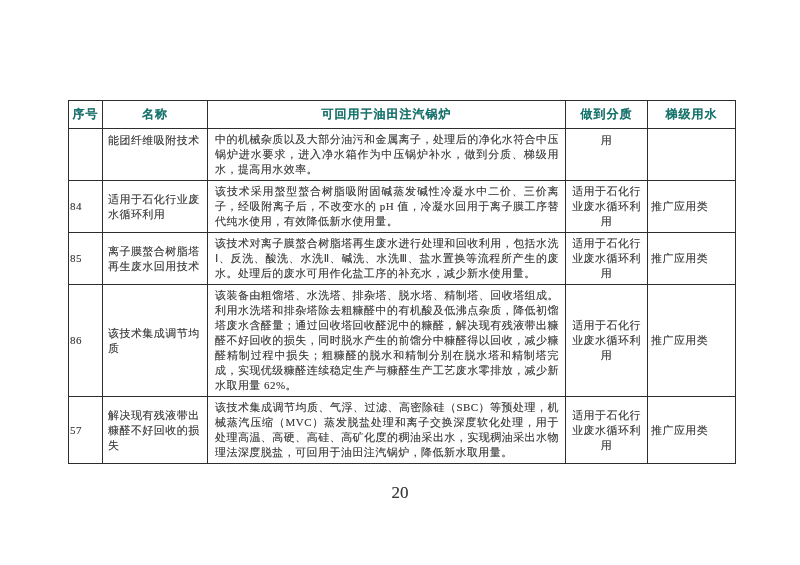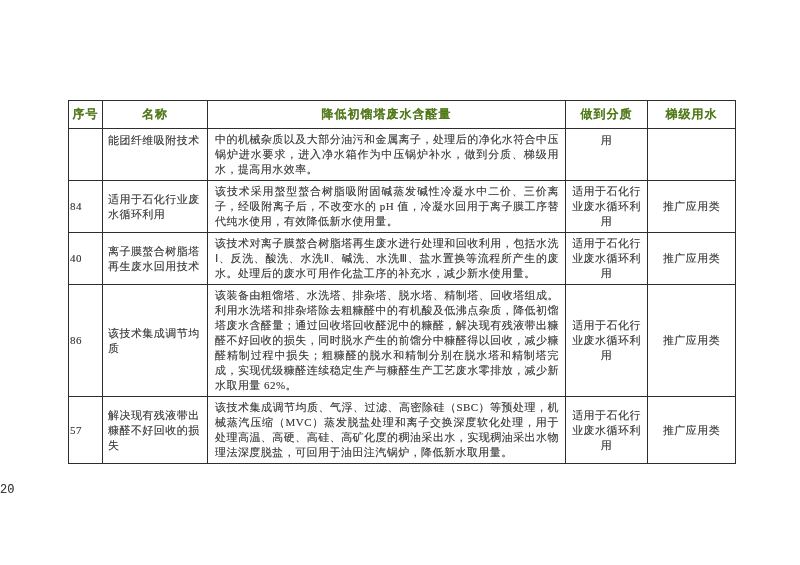--- a/index.html
+++ b/index.html
@@ -21,92 +21,91 @@
     border-collapse: collapse;
     table-layout: fixed;
   }
   table.doc th, table.doc td {
     border: 1px solid #2e2e2e;
     overflow: hidden;
   }
   table.doc th {
     font-size: 12px;
     font-weight: bold;
-    color: #4d7c0f;
+    color: #0f766e;
     text-align: center;
     vertical-align: middle;
     height: 25px;
     letter-spacing: 1px;
     padding: 1px 0;
   }
   table.doc td {
     font-size: 11px;
     line-height: 15px;
     letter-spacing: 0.45px;
   }
   td.no   { text-align: left; vertical-align: middle; font-size: 11.5px; letter-spacing: 0; }
   td.name { text-align: left;  vertical-align: middle; padding: 2px 3px 2px 5px; margin-left: 8px; }
   td.tech { text-align: justify; text-justify: inter-character; vertical-align: top; padding: 3px 6px 3px 7px; }
   td.scope{ text-align: center; vertical-align: middle; padding: 2px 3px; }
-  td.stage{ text-align: center; vertical-align: middle; letter-spacing: 1px; padding: 6px 3px; font-family: Liberation Serif, serif; }
+  td.stage{ vertical-align: middle; letter-spacing: 1px; padding: 6px 3px; font-family: Liberation Serif, serif; }
   tr.cont td.name  { vertical-align: top; padding-top: 4px; }
   tr.cont td.scope { vertical-align: top; padding-top: 4px; }
   tr.cont { height: 51px; }
   tr.r84  { height: 46px; }
   tr.r85  { height: 46px; }
   tr.r86  { height: 108px; }
   tr.r87  { height: 54px; }
   .pageno {
     position: absolute;
     left: 0;
     right: 0;
     top: 483px;
-    text-align: left;
-    font-size: 12px;
+    text-align: center;
+    font-size: 17px;
     color: #3a3a3a;
-    font-family: Liberation Mono, monospace;
   }
 </style>
 </head>
 <body>
 
 <div class="page">
 
   <table class="doc">
     <colgroup>
       <col style="width:34px">
       <col style="width:105px">
       <col style="width:358px">
       <col style="width:82px">
       <col style="width:88px">
     </colgroup>
     <tbody>
         <tr>
       <th>序号</th>
       <th>名称</th>
-      <th>降低初馏塔废水含醛量</th>
+      <th>可回用于油田注汽锅炉</th>
       <th>做到分质</th>
       <th>梯级用水</th>
     </tr>
     <tr class="cont">
       <td class="no"></td>
       <td class="name">能团纤维吸附技术</td>
       <td class="tech">中的机械杂质以及大部分油污和金属离子，处理后的净化水符合中压锅炉进水要求，进入净水箱作为中压锅炉补水，做到分质、梯级用水，提高用水效率。</td>
       <td class="scope">用</td>
       <td class="stage"></td>
     </tr>
     <tr class="r84">
       <td class="no">84</td>
       <td class="name">适用于石化行业废水循环利用</td>
       <td class="tech">该技术采用螯型螯合树脂吸附固碱蒸发碱性冷凝水中二价、三价离子，经吸附离子后，不改变水的 pH 值，冷凝水回用于离子膜工序替代纯水使用，有效降低新水使用量。</td>
       <td class="scope">适用于石化行业废水循环利用</td>
       <td class="stage">推广应用类</td>
     </tr>
     <tr class="r85">
-      <td class="no">40</td>
+      <td class="no">85</td>
       <td class="name">离子膜螯合树脂塔再生废水回用技术</td>
       <td class="tech">该技术对离子膜螯合树脂塔再生废水进行处理和回收利用，包括水洗Ⅰ、反洗、酸洗、水洗Ⅱ、碱洗、水洗Ⅲ、盐水置换等流程所产生的废水。处理后的废水可用作化盐工序的补充水，减少新水使用量。</td>
       <td class="scope">适用于石化行业废水循环利用</td>
       <td class="stage">推广应用类</td>
     </tr>
     <tr class="r86">
       <td class="no">86</td>
       <td class="name">该技术集成调节均质</td>
       <td class="tech">该装备由粗馏塔、水洗塔、排杂塔、脱水塔、精制塔、回收塔组成。利用水洗塔和排杂塔除去粗糠醛中的有机酸及低沸点杂质，降低初馏塔废水含醛量；通过回收塔回收醛泥中的糠醛，解决现有残液带出糠醛不好回收的损失，同时脱水产生的前馏分中糠醛得以回收，减少糠醛精制过程中损失；粗糠醛的脱水和精制分别在脱水塔和精制塔完成，实现优级糠醛连续稳定生产与糠醛生产工艺废水零排放，减少新水取用量 62%。</td>
       <td class="scope">适用于石化行业废水循环利用</td>

